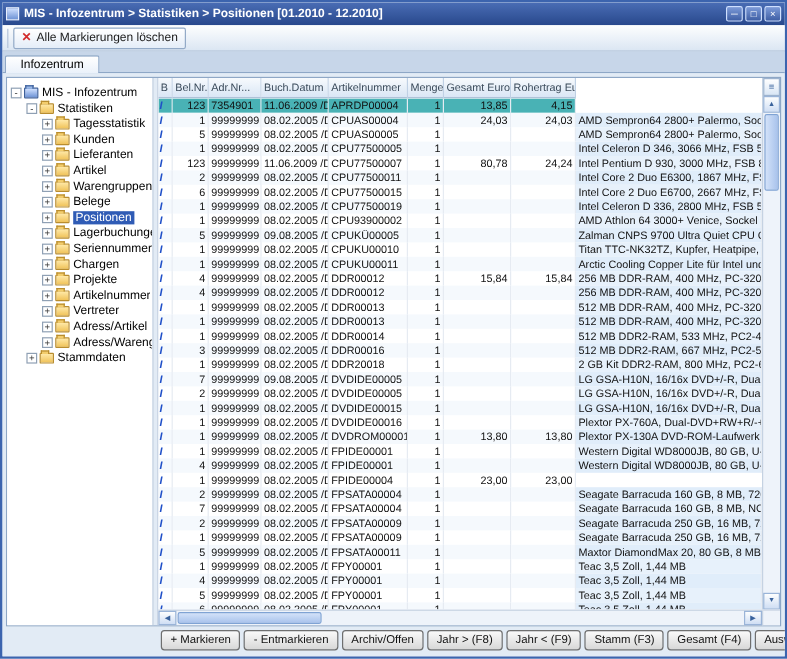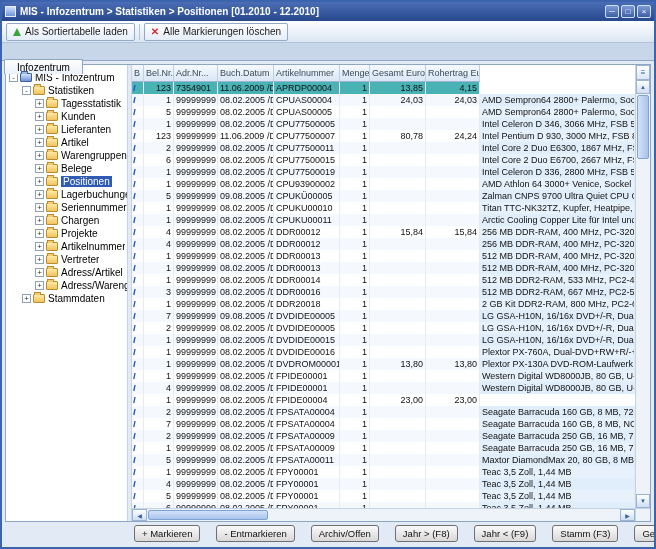--- a/index.html
+++ b/index.html
@@ -29,21 +29,21 @@
           font-size:10px; color:#1a1a1a; cursor:default; font-family:"Liberation Sans",sans-serif; }
   .tri-icon { width:0; height:0; border-left:4px solid transparent; border-right:4px solid transparent;
               border-bottom:8px solid #3ba53b; display:inline-block; }
   .redx-icon { color:#d22c2c; font-weight:bold; font-size:10px; line-height:1; }
   .tsep { width:1px; height:16px; background:#b3c4da; }
 
   
   .tabstrip { height:18px; flex:0 0 18px; background:#c7d6e9; border-bottom:1px solid #8ea7c6;
               display:flex; align-items:flex-end; padding-left:2px; }
   .tab { background:linear-gradient(#ffffff,#eaf1fa); border:1px solid #8ea7c6; border-bottom:none;
-         border-radius:2px 2px 0 0; padding:2px 12px 1px; font-size:10px; position:relative; top:14px; }
+         border-radius:2px 2px 0 0; padding:2px 12px 1px; font-size:10px; position:relative; top:1px; }
 
   
   .tabpage { flex:1; min-height:0; padding:3px; background:#e2ebf5; display:flex; flex-direction:column; }
   .content { flex:1; min-height:0; display:flex; border:1px solid #8ea7c6; background:#ffffff; }
 
   
   .tree { width:121px; flex:0 0 121px; overflow:hidden; padding-top:6px; background:#fff; }
   .tree-item { display:flex; align-items:center; height:13px; font-size:10px; white-space:nowrap; }
   .toggle { width:9px; height:9px; flex:0 0 9px; border:1px solid #8fa0b4; background:#fff;
             font-size:8px; line-height:7px; text-align:center; color:#333; margin-right:2px; }
@@ -92,45 +92,41 @@
   .vspace { flex:1; }
   .hrail { height:13px; flex:0 0 13px; background:#eef3fa; border-top:1px solid #c5d2e2; display:flex; }
   .hbtn { width:15px; flex:0 0 15px; background:linear-gradient(#fdfefe,#cfdef4); border:1px solid #9ab4d8;
           color:#39629c; font-size:6px; display:flex; align-items:center; justify-content:center; }
   .hthumb { width:120px; flex:0 0 120px; margin:1px; background:linear-gradient(#d3e2f9,#a9c3ec);
             border:1px solid #7fa3d4; border-radius:2px; }
   .hspace { flex:1; }
   .corner { width:15px; flex:0 0 15px; background:#eef3fa; border-left:1px solid #c5d2e2; }
 
   
-  .footer { height:22px; flex:0 0 22px; padding:3px 0 0 129px; display:flex; gap:16px; }
+  .footer { height:22px; flex:0 0 22px; padding:3px 0 0 129px; display:flex; gap:3px; }
   .fbtn { height:17px; padding:0 7px; font-size:9.5px; font-family:"Liberation Sans",sans-serif;
           background:linear-gradient(#fafafa,#d8d8d8); border:1px solid #6f6f6f; border-radius:3px;
           color:#111; white-space:nowrap; }
 </style>
 </head>
 <body>
 
 <div class="window">
 
   <div class="titlebar">
     <span class="app-icon"></span>
     <span class="title-text">MIS - Infozentrum &gt; Statistiken &gt; Positionen [01.2010 - 12.2010]</span>
     <span class="win-btns">
       <span class="win-btn">─</span>
       <span class="win-btn">□</span>
       <span class="win-btn">×</span>
     </span>
   </div>
 
   <div class="toolbar">
-    <button class="tbtn">
-      <span class="tri-icon"></span>
-      <span>Als Sortiertabelle laden</span>
-    </button>
     <span class="tsep"></span>
     <button class="tbtn">
       <span class="redx-icon">✕</span>
       <span>Alle Markierungen löschen</span>
     </button>
   </div>
 
   <div class="tabstrip">
     <div class="tab">Infozentrum</div>
   </div>

